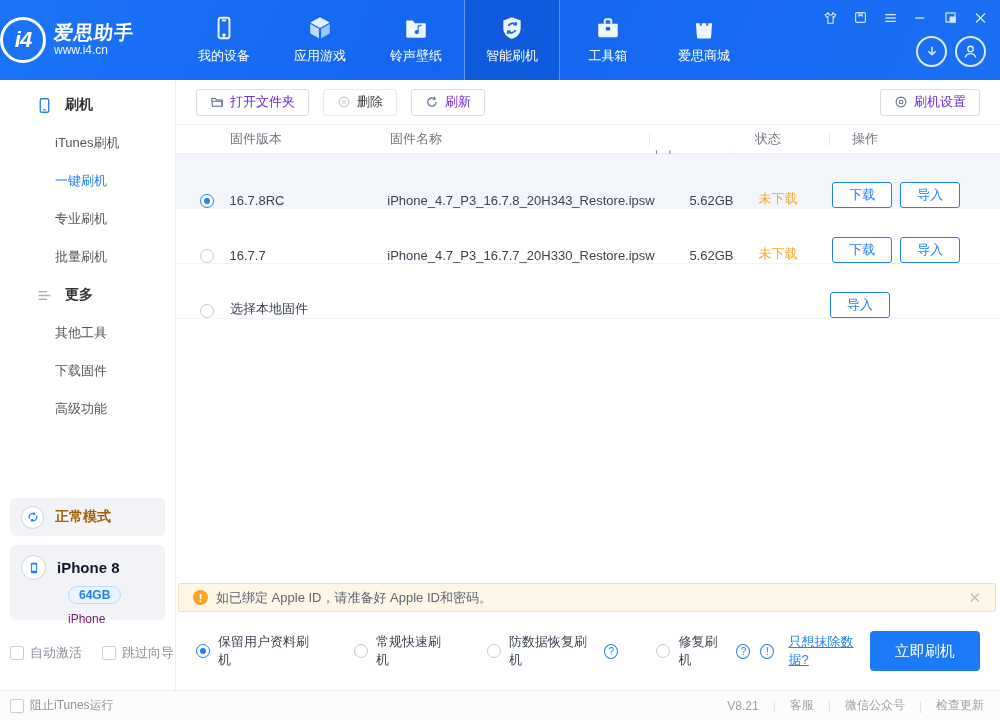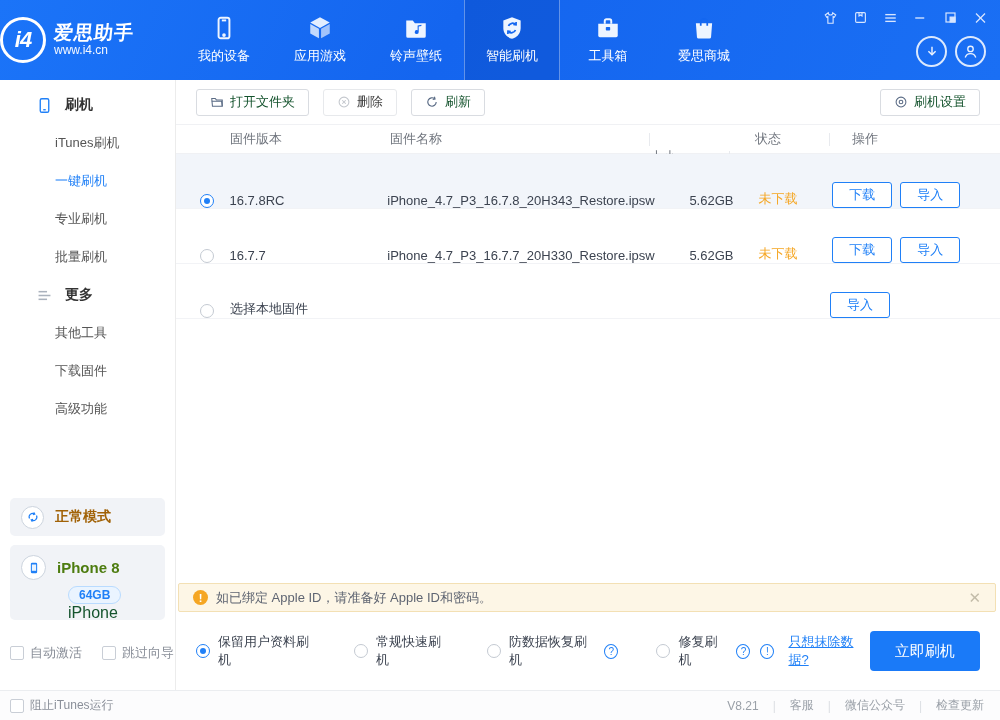--- a/index.html
+++ b/index.html
@@ -28,31 +28,31 @@
   .sidebar { width:176px; border-right:1px solid #ececec; display:flex; flex-direction:column; background:#fff; }
   .side-section-header { height:38px; display:flex; align-items:center; padding-left:36px; gap:12px; font-size:14px; font-weight:bold; color:#333; }
   .side-item { height:38px; display:flex; align-items:center; padding-left:55px; font-size:13px; color:#555; cursor:pointer; }
   .side-item.active { color:#2080f7; }
   .mode-card { margin:70px 10px 0 10px; height:38px; background:#f1f3f7; border-radius:5px; display:flex; align-items:center; padding-left:11px; gap:11px; cursor:pointer; }
   .mode-label { font-size:14px; font-weight:bold; color:#a16207; }
   .mode-icon { width:23px; height:23px; background:#fff; border:1px solid #ccd4de; border-radius:50%; display:flex; align-items:center; justify-content:center; }
   .device-card { margin:9px 10px 0 10px; height:75px; background:#f1f3f7; border-radius:5px; padding:10px 0 0 11px; cursor:pointer; }
   .device-top { display:flex; align-items:center; gap:11px; }
   .device-icon { width:25px; height:25px; background:#fff; border:1px solid #ccd4de; border-radius:50%; display:flex; align-items:center; justify-content:center; }
-  .device-name { font-size:15px; font-weight:bold; color:#4d7c0f; }
+  .device-name { font-size:15px; font-weight:bold; color:#0f172a; }
   .device-badge { display:inline-block; margin:6px 0 0 47px; font-size:12px; font-weight:bold; color:#2080f7; background:#eaf4ff; border:1px solid #b9dbff; border-radius:9px; padding:1px 10px; }
-  .device-type { margin:0 0 0 47px; font-size:16px; color:#14532d; }
+  .device-type { margin:8px 0 0 47px; font-size:12px; color:#701a75; }
   .side-checks { display:flex; gap:20px; margin:24px 0 0 10px; }
   .check { display:flex; align-items:center; gap:6px; font-size:13px; color:#8a8f99; cursor:pointer; }
   .checkbox { width:14px; height:14px; border:1px solid #c9ced6; border-radius:2px; background:#fff; flex-shrink:0; }
 
   
   .content { flex:1; display:flex; flex-direction:column; min-width:0; background:#fff; }
   .toolbar { height:44px; display:flex; align-items:center; padding:0 20px; gap:14px; }
-  .tbtn { height:27px; display:flex; align-items:center; gap:6px; border:1px solid #d9dce1; border-radius:3px; background:#fff; padding:0 13px; font-size:13px; color:#14532d; cursor:pointer; }
+  .tbtn { height:27px; display:flex; align-items:center; gap:6px; border:1px solid #d9dce1; border-radius:3px; background:#fff; padding:0 13px; font-size:13px; color:#6d28d9; cursor:pointer; }
   .tbtn svg { width:14px; height:14px; }
   .tbtn.disabled { color:#404040; border-color:#e7e9ec; cursor:default; }
   .tbtn.right { margin-left:auto; }
 
   .thead { height:30px; display:flex; align-items:center; border-top:1px solid #f0f1f4; border-bottom:1px solid #f0f1f4; font-size:13px; color:#70757e; }
   .trow { height:55px; display:flex; align-items:flex-end; border-bottom:1px solid #f2f3f6; font-size:13px; color:#3c4350; }
   .trow.selected { background:#f2f5fa; }
   .cell-radio { width:30px; margin-left:24px; display:flex; align-items:center; }
   .cell-version { width:142px; }
   .cell-name { flex:1; padding-left:18px; }

